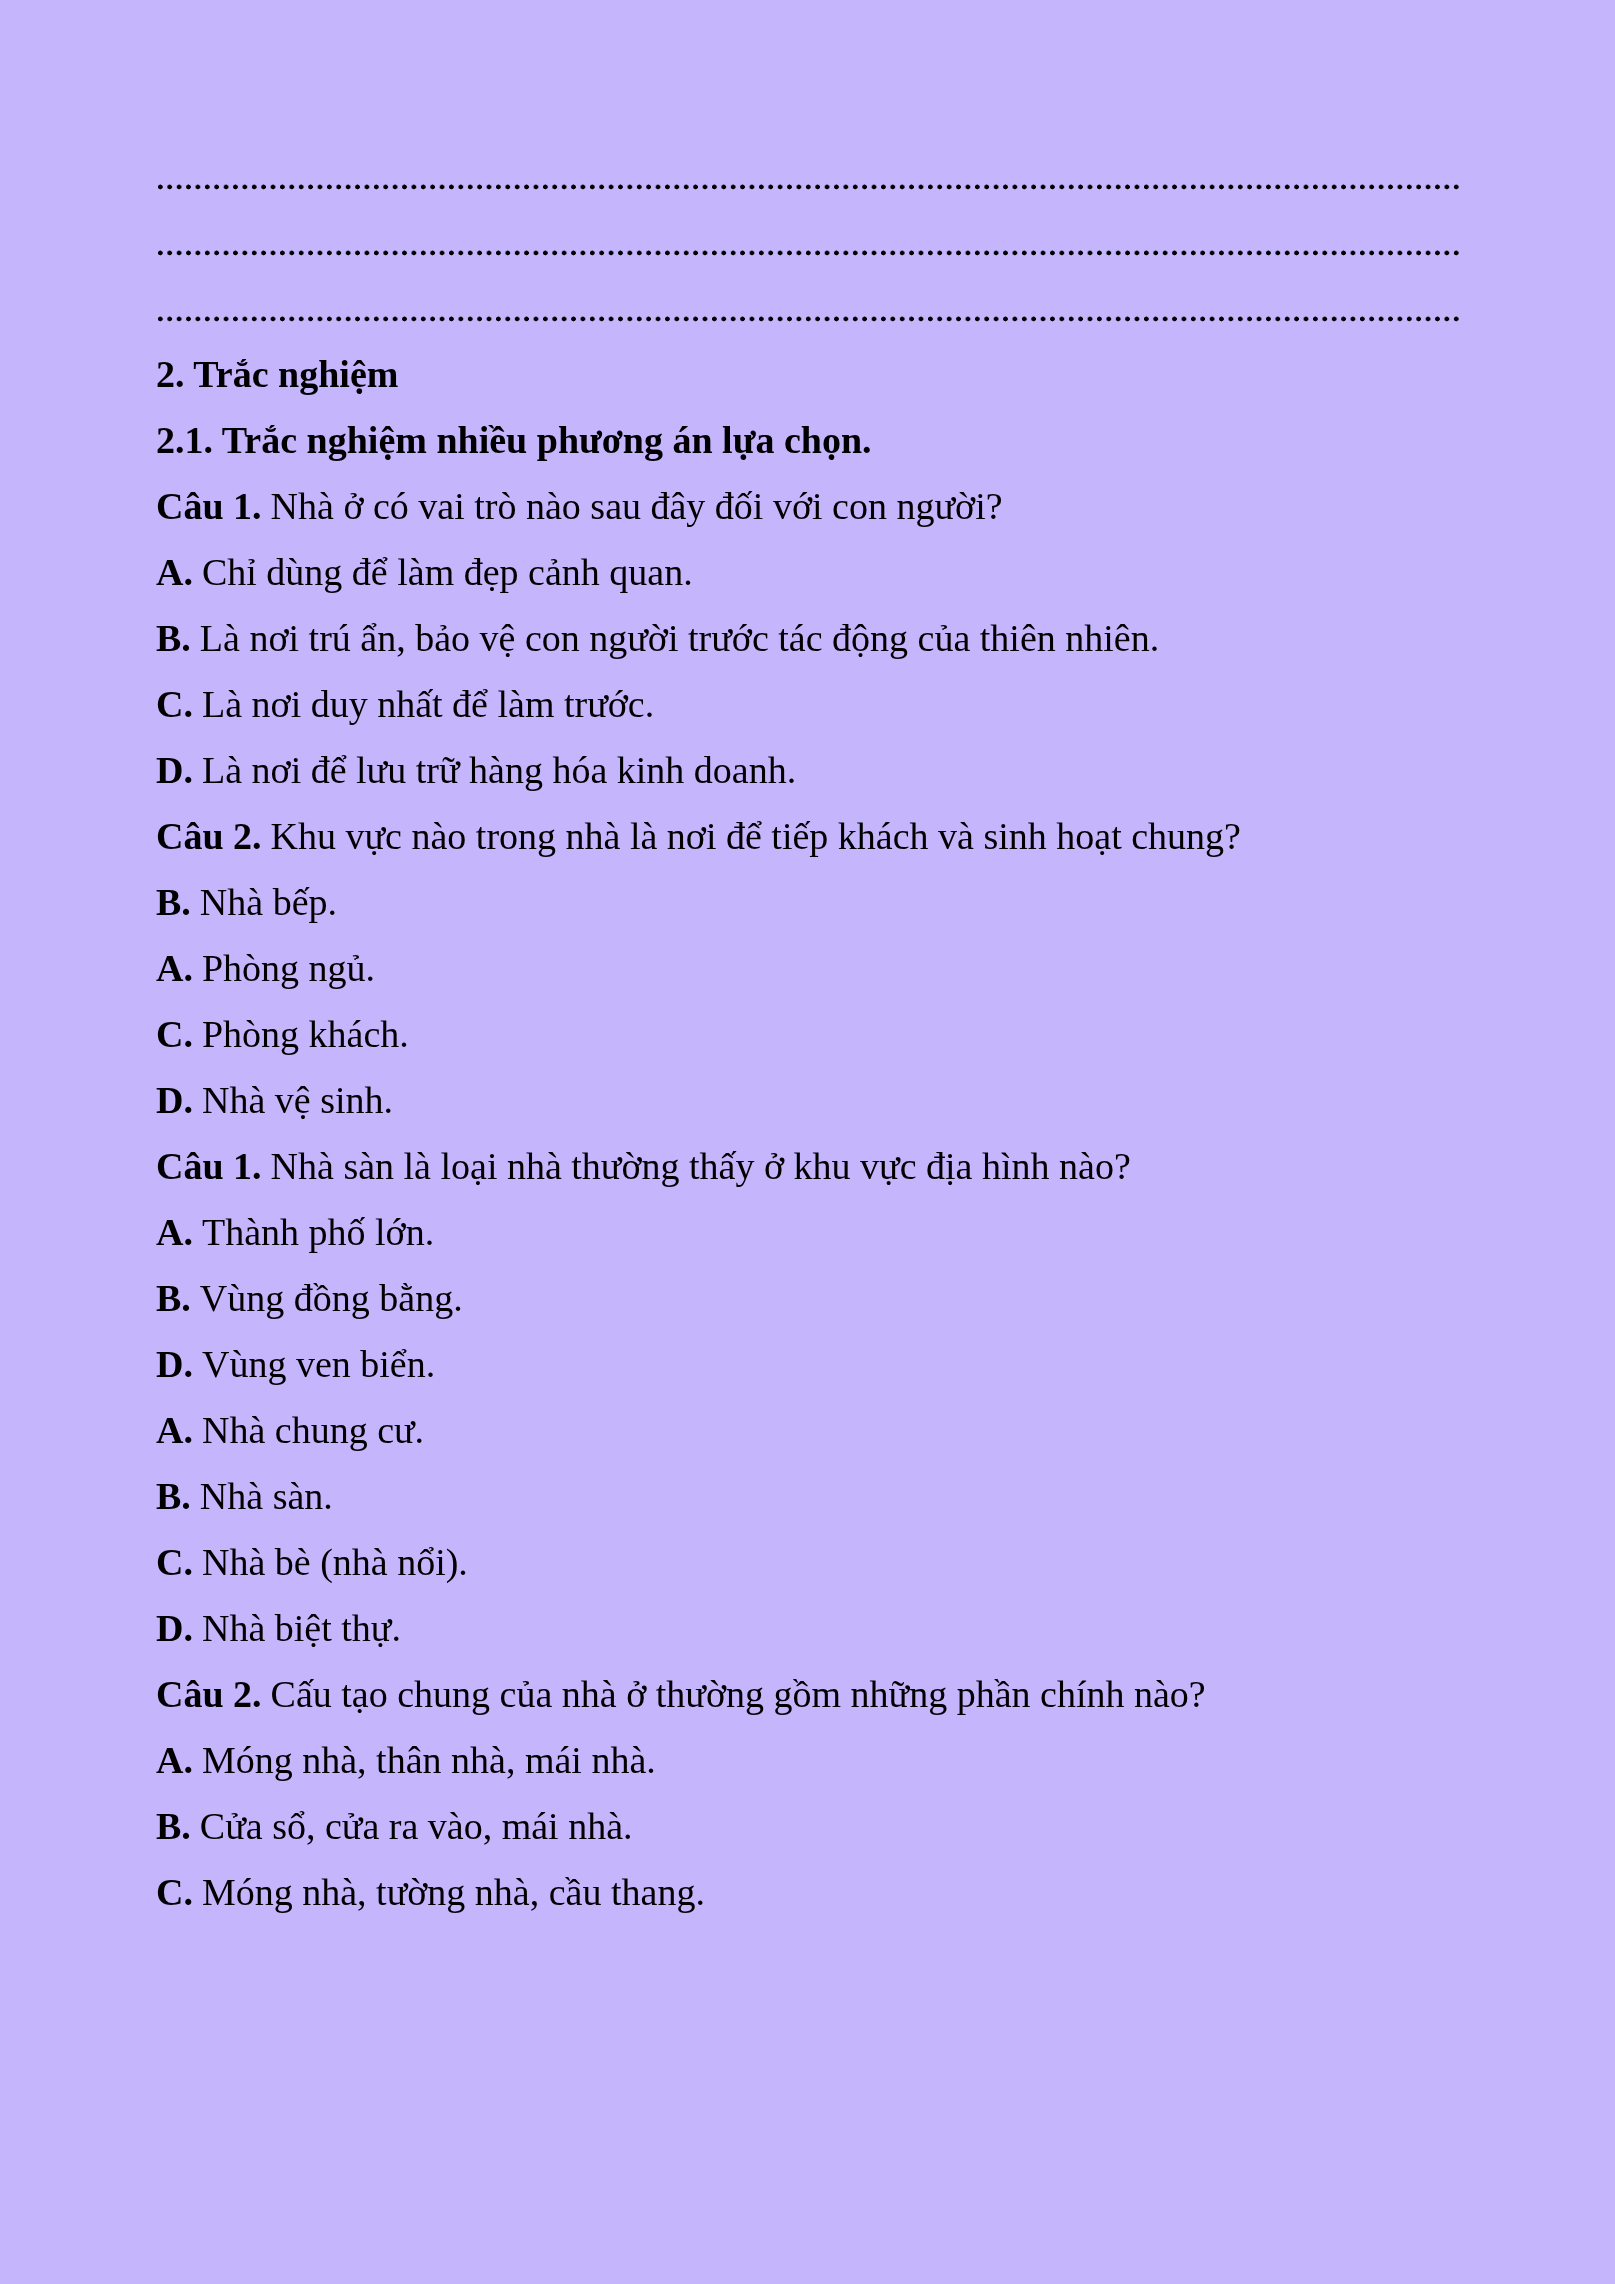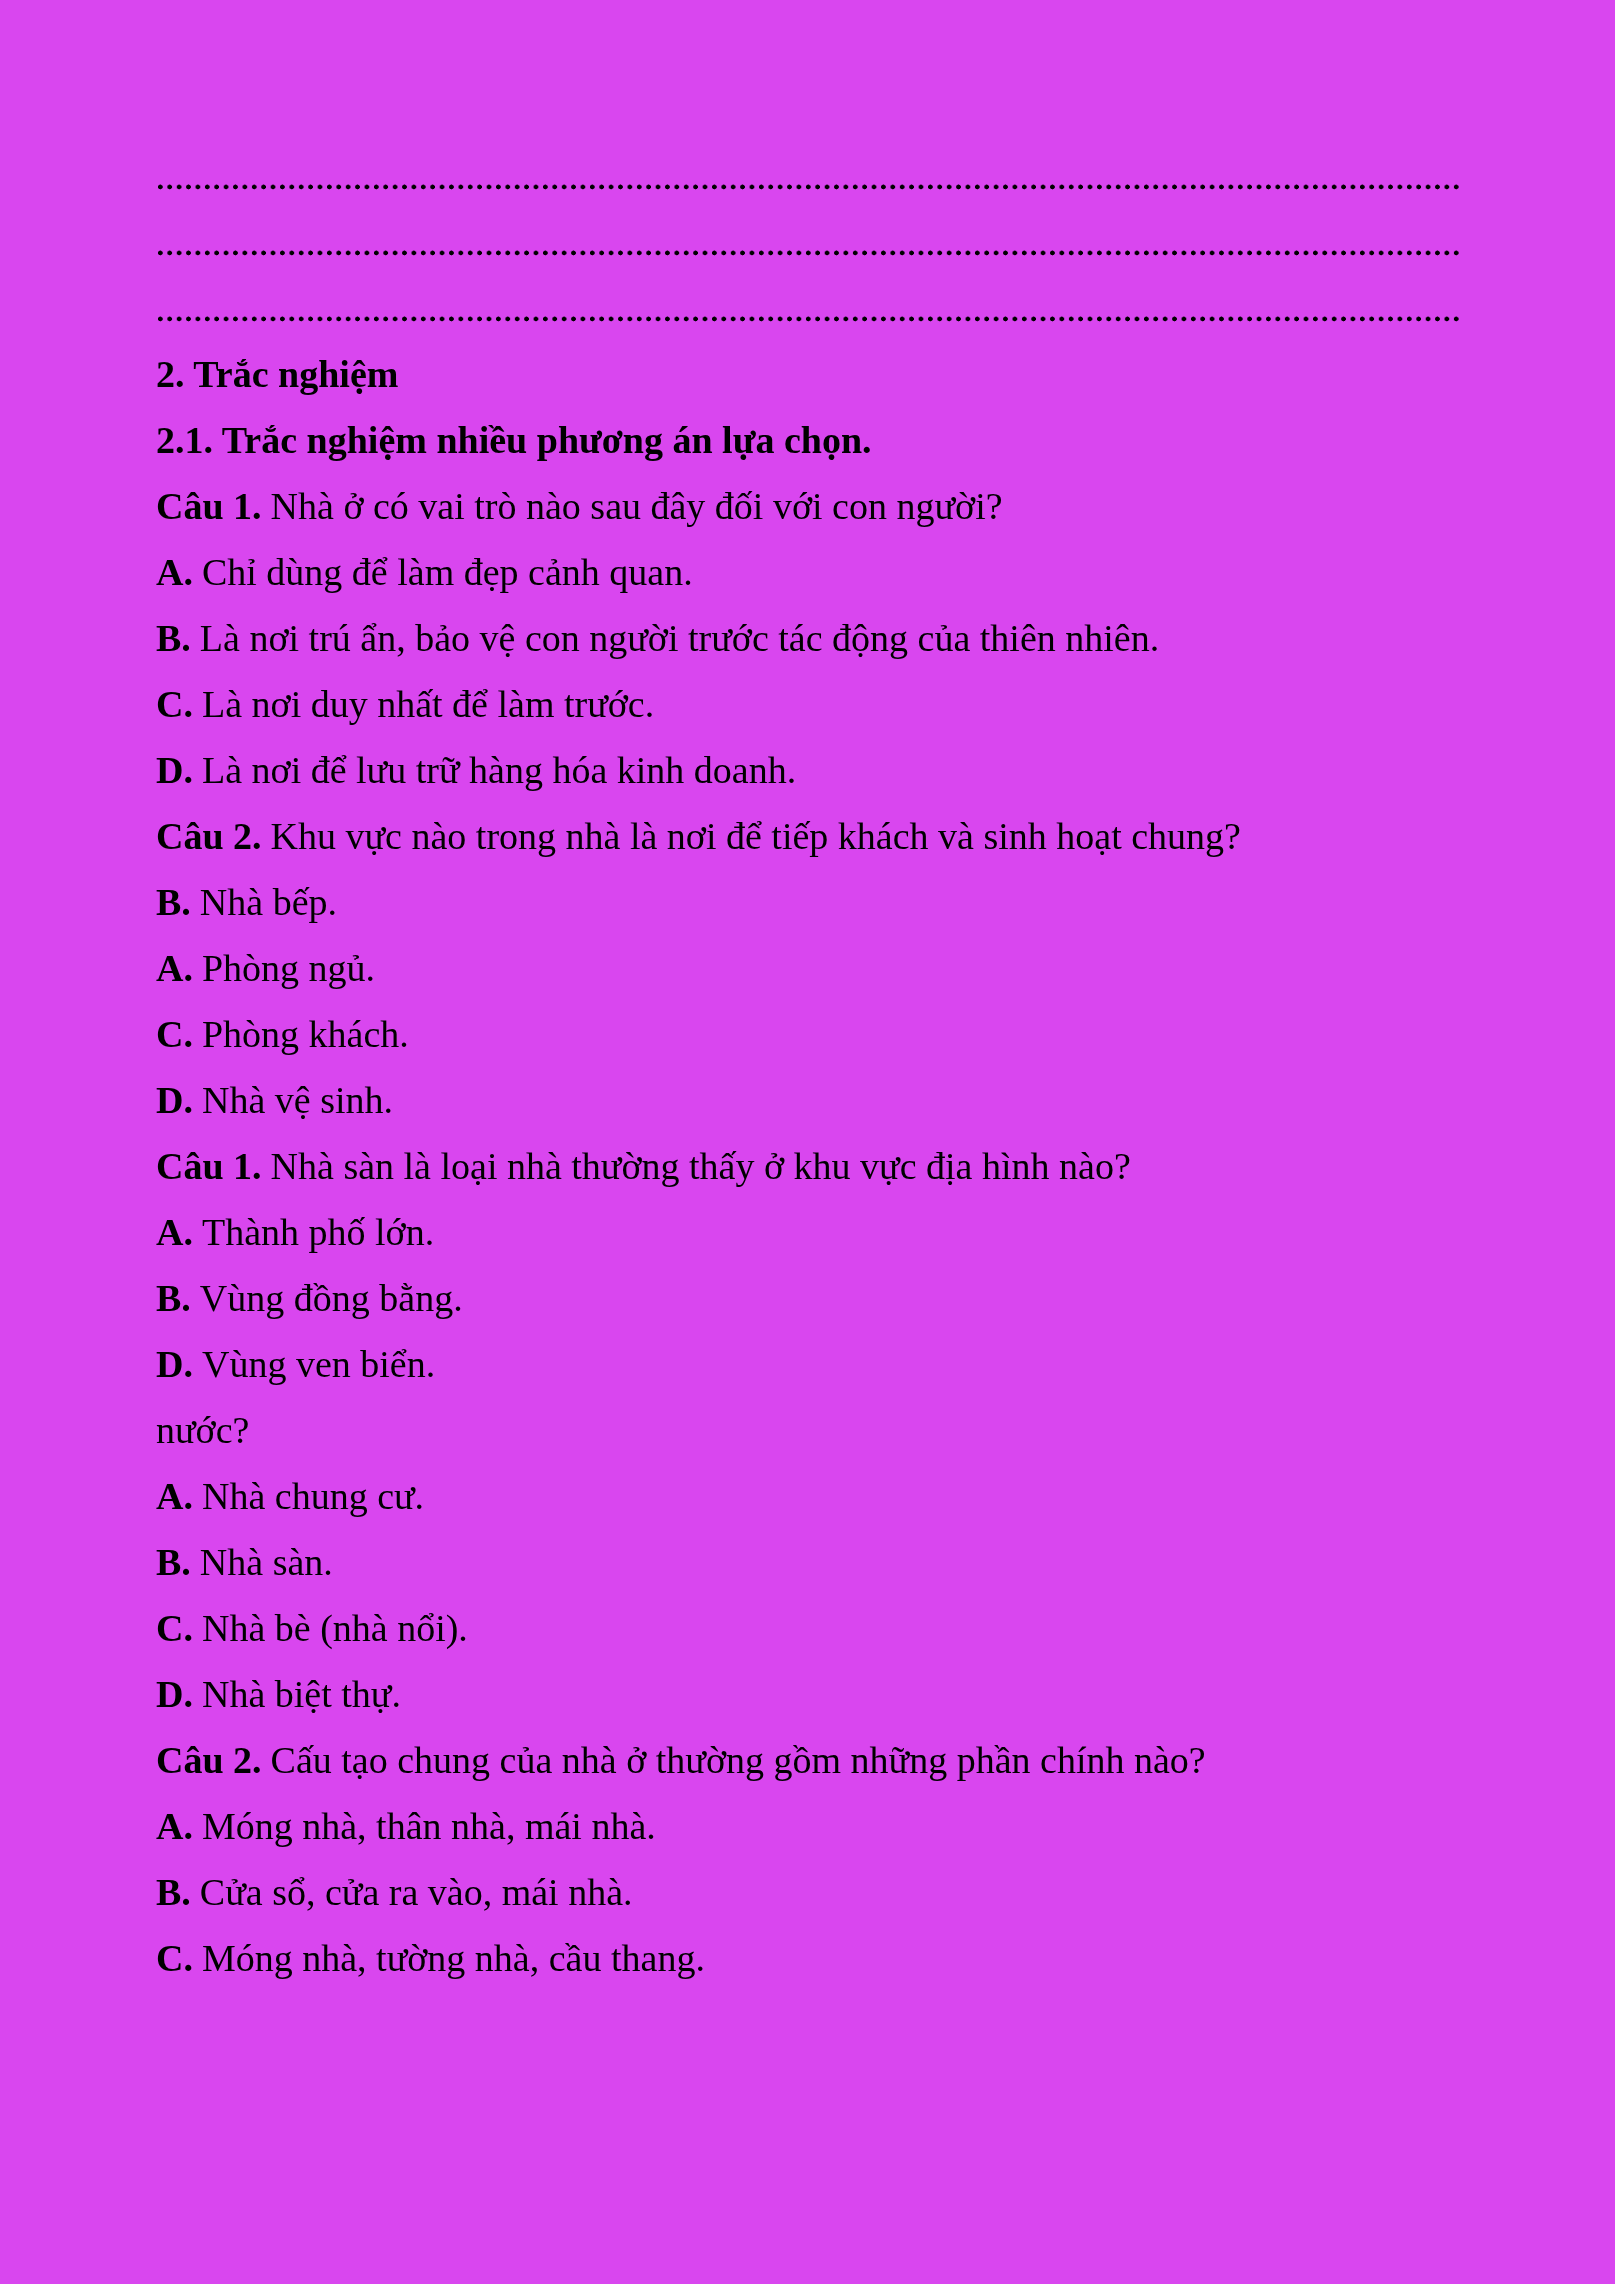--- a/index.html
+++ b/index.html
@@ -1,21 +1,21 @@
 <!DOCTYPE html>
 <html lang="vi" style="font-size:12.5px"><head>
 <meta charset="utf-8">
 <style>
   html, body { margin: 0; padding: 0; background: #ffffff; }
 
   .page {
     position: relative;
     width: 1616px;
     height: 2284px;
-    background: #d946ef;
+    background: #c4b5fd;
     font-family: "Liberation Serif", "DejaVu Serif", serif;
     font-size: 38px;
     color: #000000;
     overflow: hidden;
   }
 
   .doc {
     position: absolute;
     left: 156px;
     top: 143px;
@@ -87,21 +87,20 @@
     </div>
 
     <div>
       <div class="line"><b class="lbl">Câu 1.</b><span>Nhà sàn là loại nhà thường thấy ở khu vực địa hình nào?</span></div>
       <div class="line"><b class="lbl">A.</b><span>Thành phố lớn.</span></div>
       <div class="line"><b class="lbl">B.</b><span>Vùng đồng bằng.</span></div>
       <div class="line"><b class="lbl">D.</b><span>Vùng ven biển.</span></div>
     </div>
 
     <div>
-      <div class="line"><span>nước?</span></div>
       <div class="line"><b class="lbl">A.</b><span>Nhà chung cư.</span></div>
       <div class="line"><b class="lbl">B.</b><span>Nhà sàn.</span></div>
       <div class="line"><b class="lbl">C.</b><span>Nhà bè (nhà nổi).</span></div>
       <div class="line"><b class="lbl">D.</b><span>Nhà biệt thự.</span></div>
     </div>
 
     <div>
       <div class="line"><b class="lbl">Câu 2.</b><span>Cấu tạo chung của nhà ở thường gồm những phần chính nào?</span></div>
       <div class="line"><b class="lbl">A.</b><span>Móng nhà, thân nhà, mái nhà.</span></div>
       <div class="line"><b class="lbl">B.</b><span>Cửa sổ, cửa ra vào, mái nhà.</span></div>

